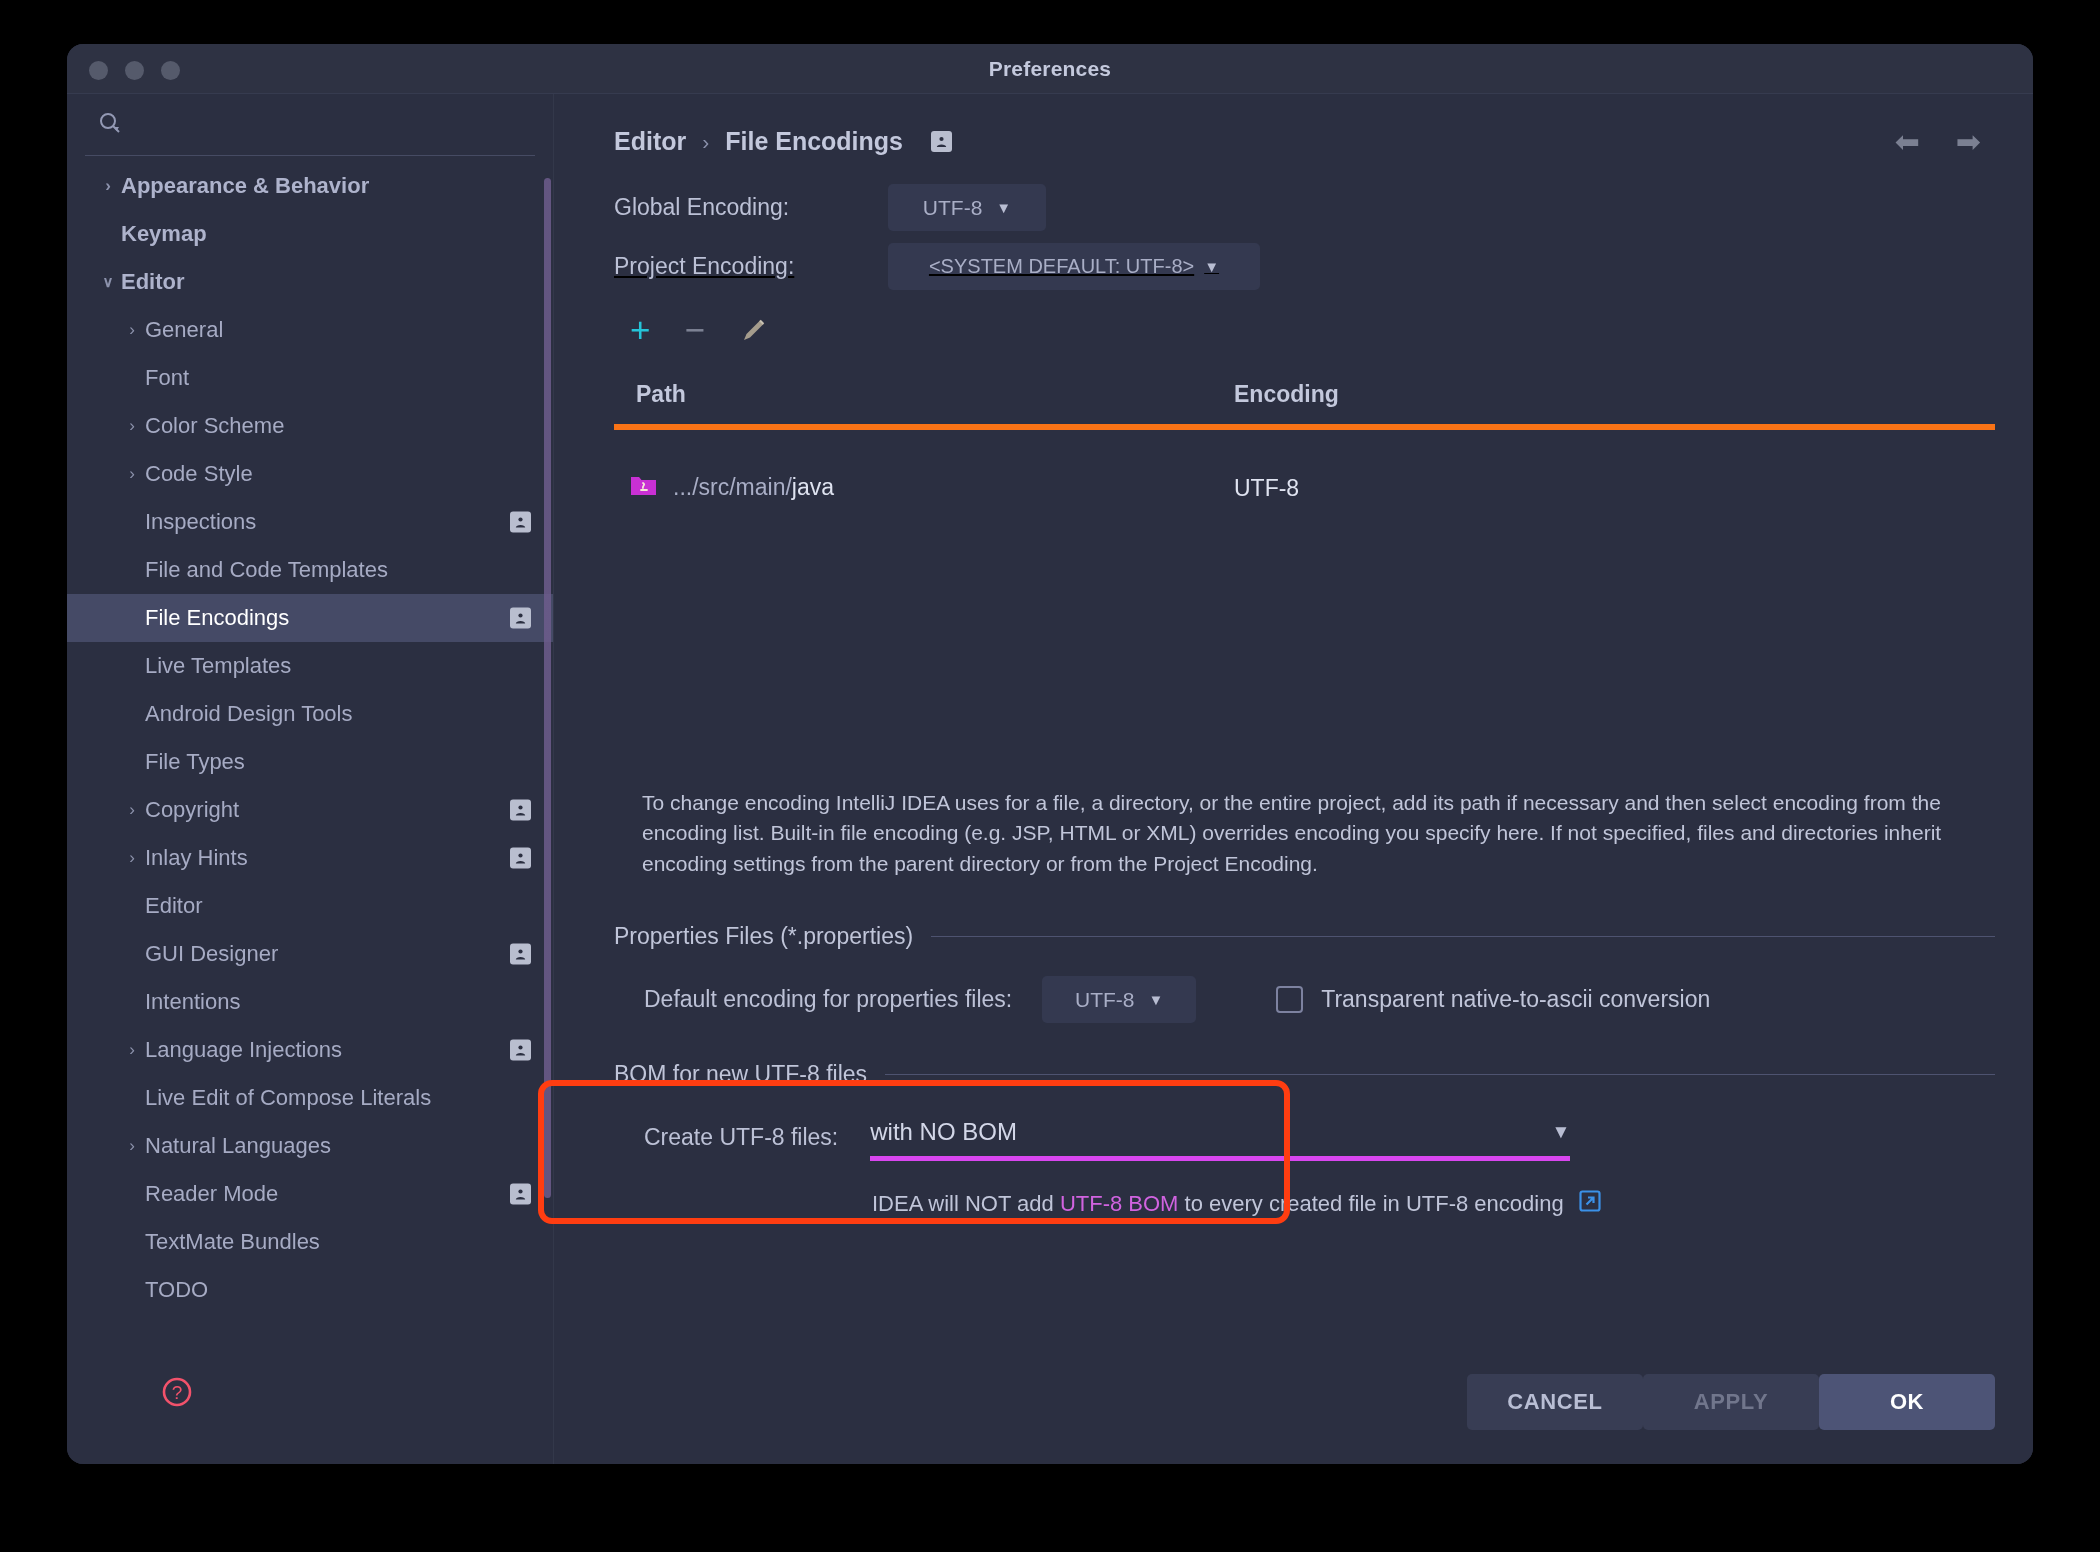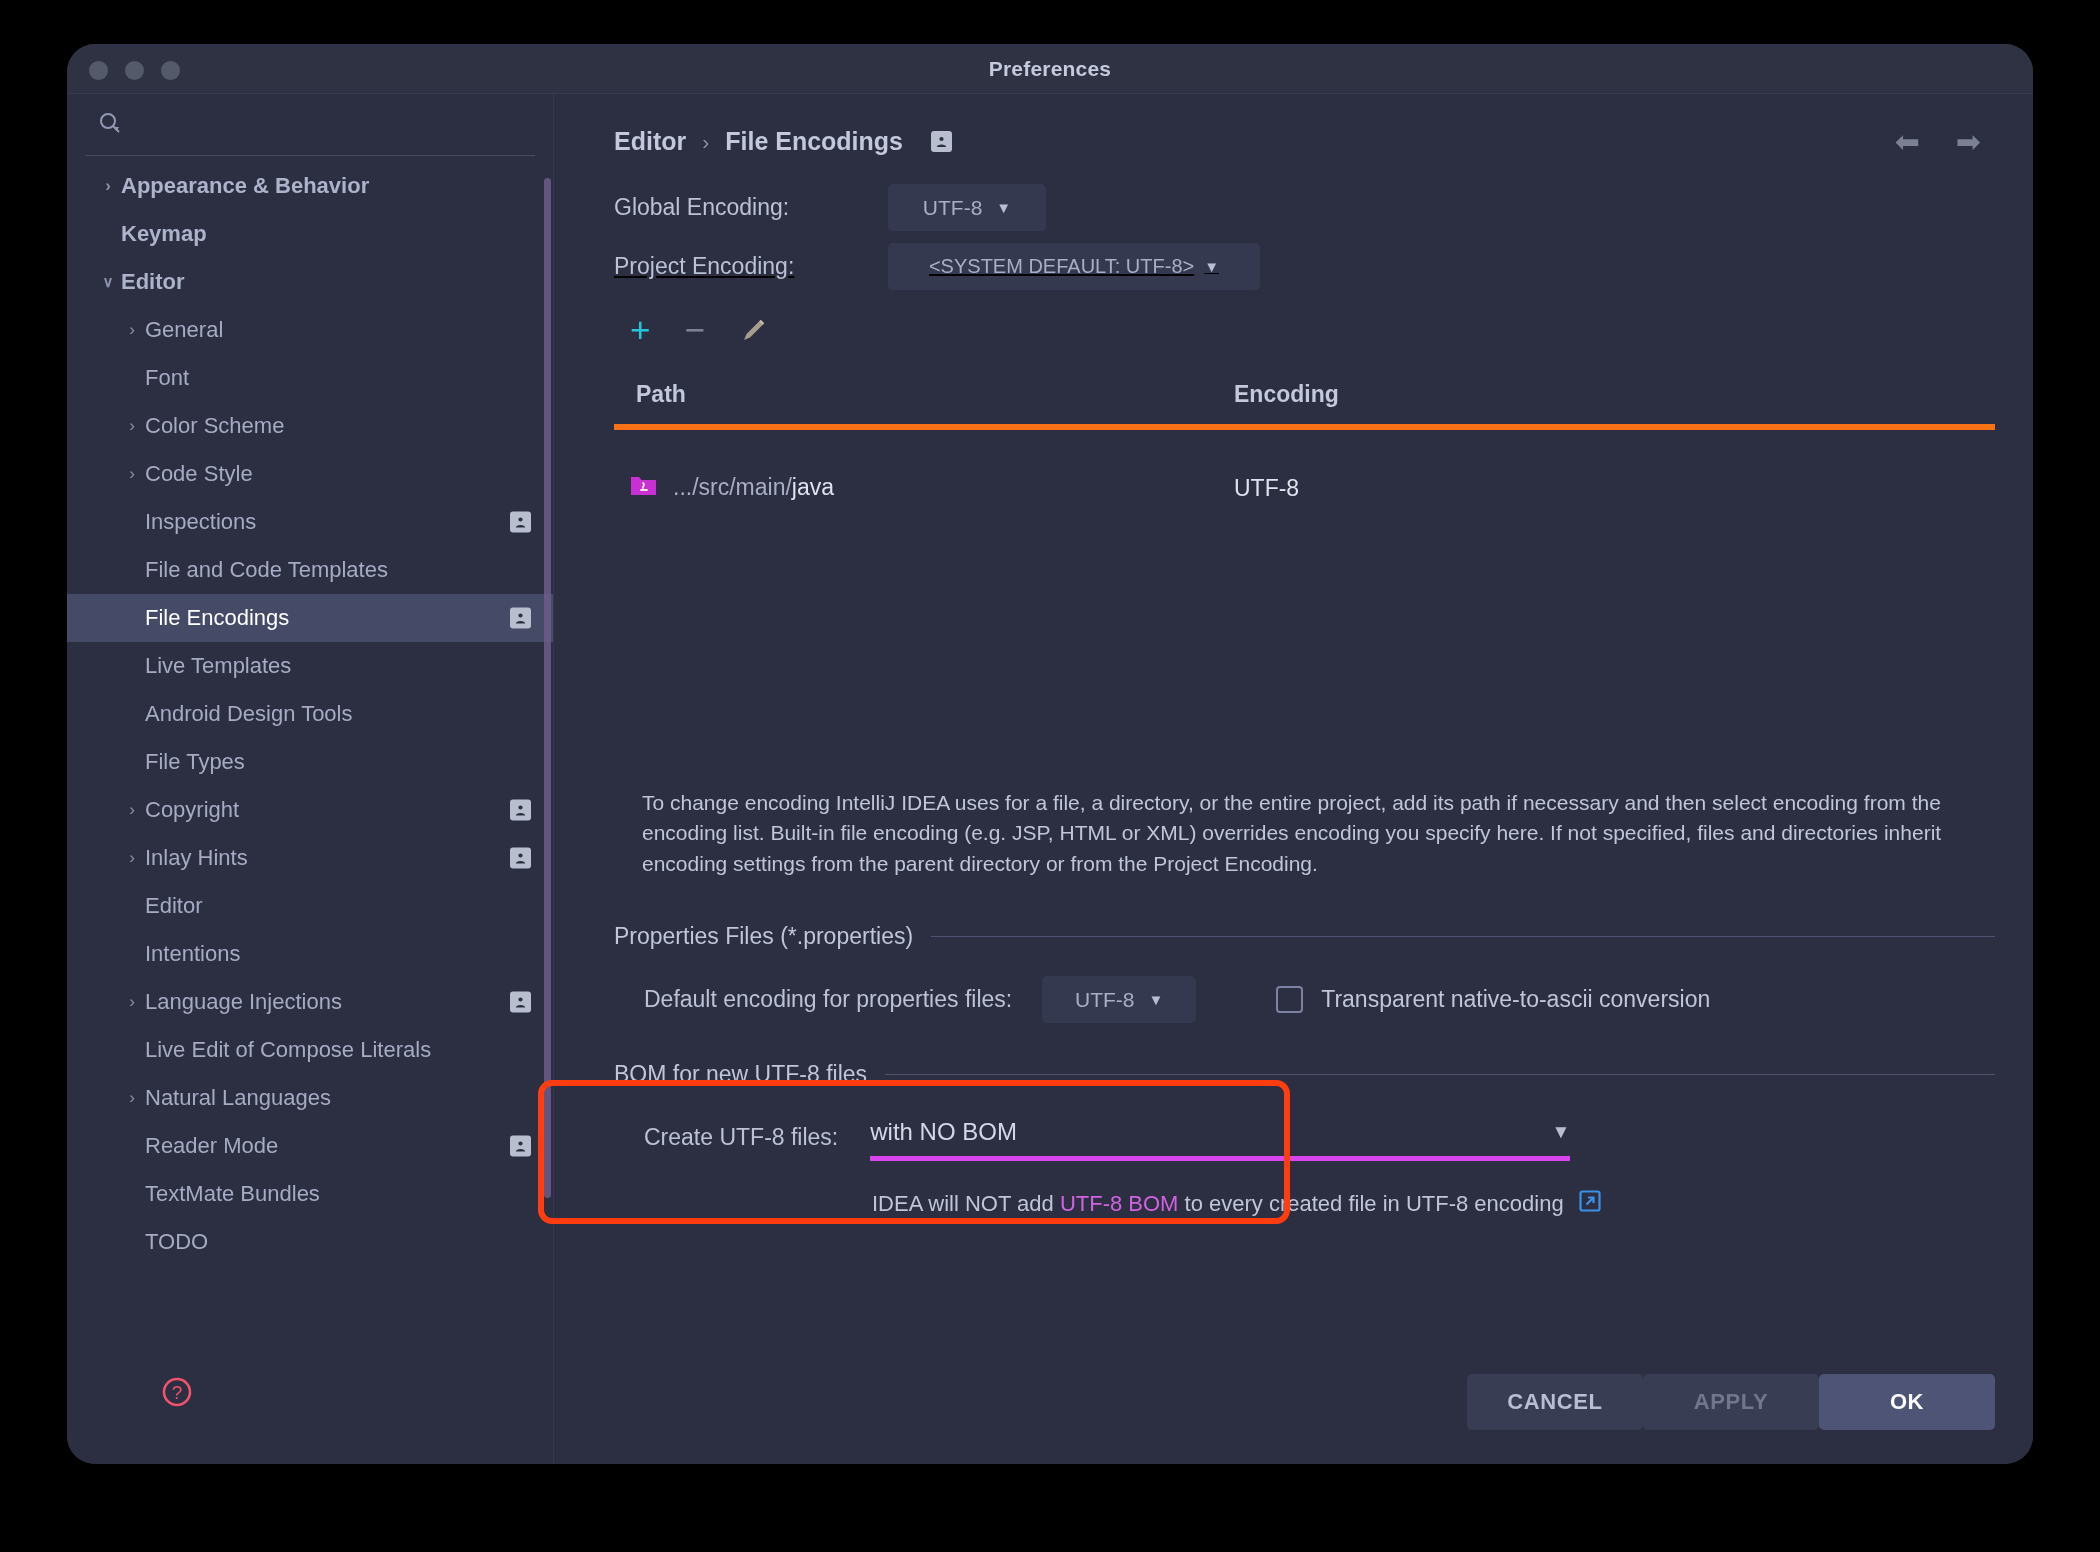--- a/index.html
+++ b/index.html
@@ -7,21 +7,21 @@
     width: 2100px; height: 1552px;
     background: #000000;
     font-family: "Liberation Sans", sans-serif;
     overflow: hidden;
   }
   .window {
     position: absolute;
     left: 67px; top: 44px;
     width: 1966px; height: 1420px;
     background: #2b2f41;
-    border-radius: 28px;
+    border-radius: 16px;
     overflow: hidden;
     box-shadow: 0 10px 50px rgba(0,0,0,0.6);
   }
   
   .titlebar {
     position: relative;
     height: 50px;
     background: #2e3243;
     border-bottom: 1px solid #363b4f;
   }
@@ -317,20 +317,31 @@
             </span>
           </div>
           <div class="row lvl1">
             <span class="indent"></span>
             <span class="arrow none">›</span>
             <span class="label">Editor</span>
           </div>
           <div class="row lvl1">
             <span class="indent"></span>
             <span class="arrow none">›</span>
+            <span class="label">GUI Designer</span>
+            <span class="badge">
+              <svg width="13" height="13" viewBox="0 0 13 13">
+                <circle cx="6.5" cy="4" r="2.1" fill="#2b2f41"></circle>
+                <path d="M1.8 12 C1.8 8.6 11.2 8.6 11.2 12 Z" fill="#2b2f41"></path>
+              </svg>
+            </span>
+          </div>
+          <div class="row lvl1">
+            <span class="indent"></span>
+            <span class="arrow none">›</span>
             <span class="label">Intentions</span>
           </div>
           <div class="row lvl1">
             <span class="indent"></span>
             <span class="arrow">›</span>
             <span class="label">Language Injections</span>
             <span class="badge">
               <svg width="13" height="13" viewBox="0 0 13 13">
                 <circle cx="6.5" cy="4" r="2.1" fill="#2b2f41"></circle>
                 <path d="M1.8 12 C1.8 8.6 11.2 8.6 11.2 12 Z" fill="#2b2f41"></path>

